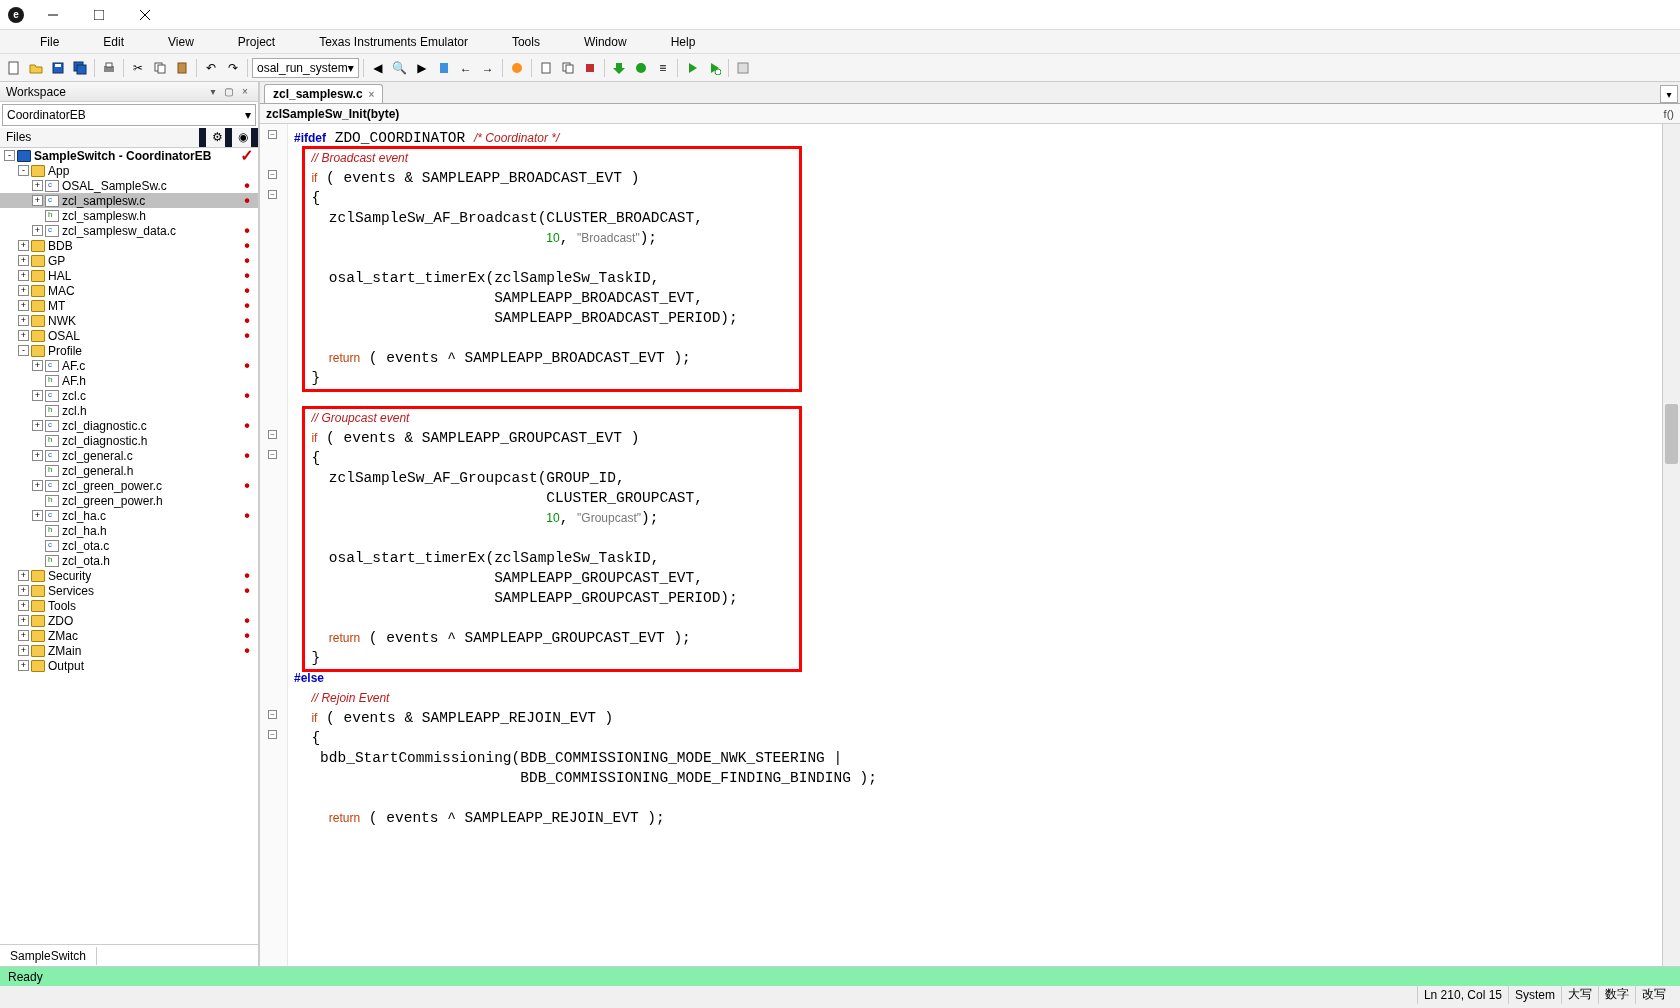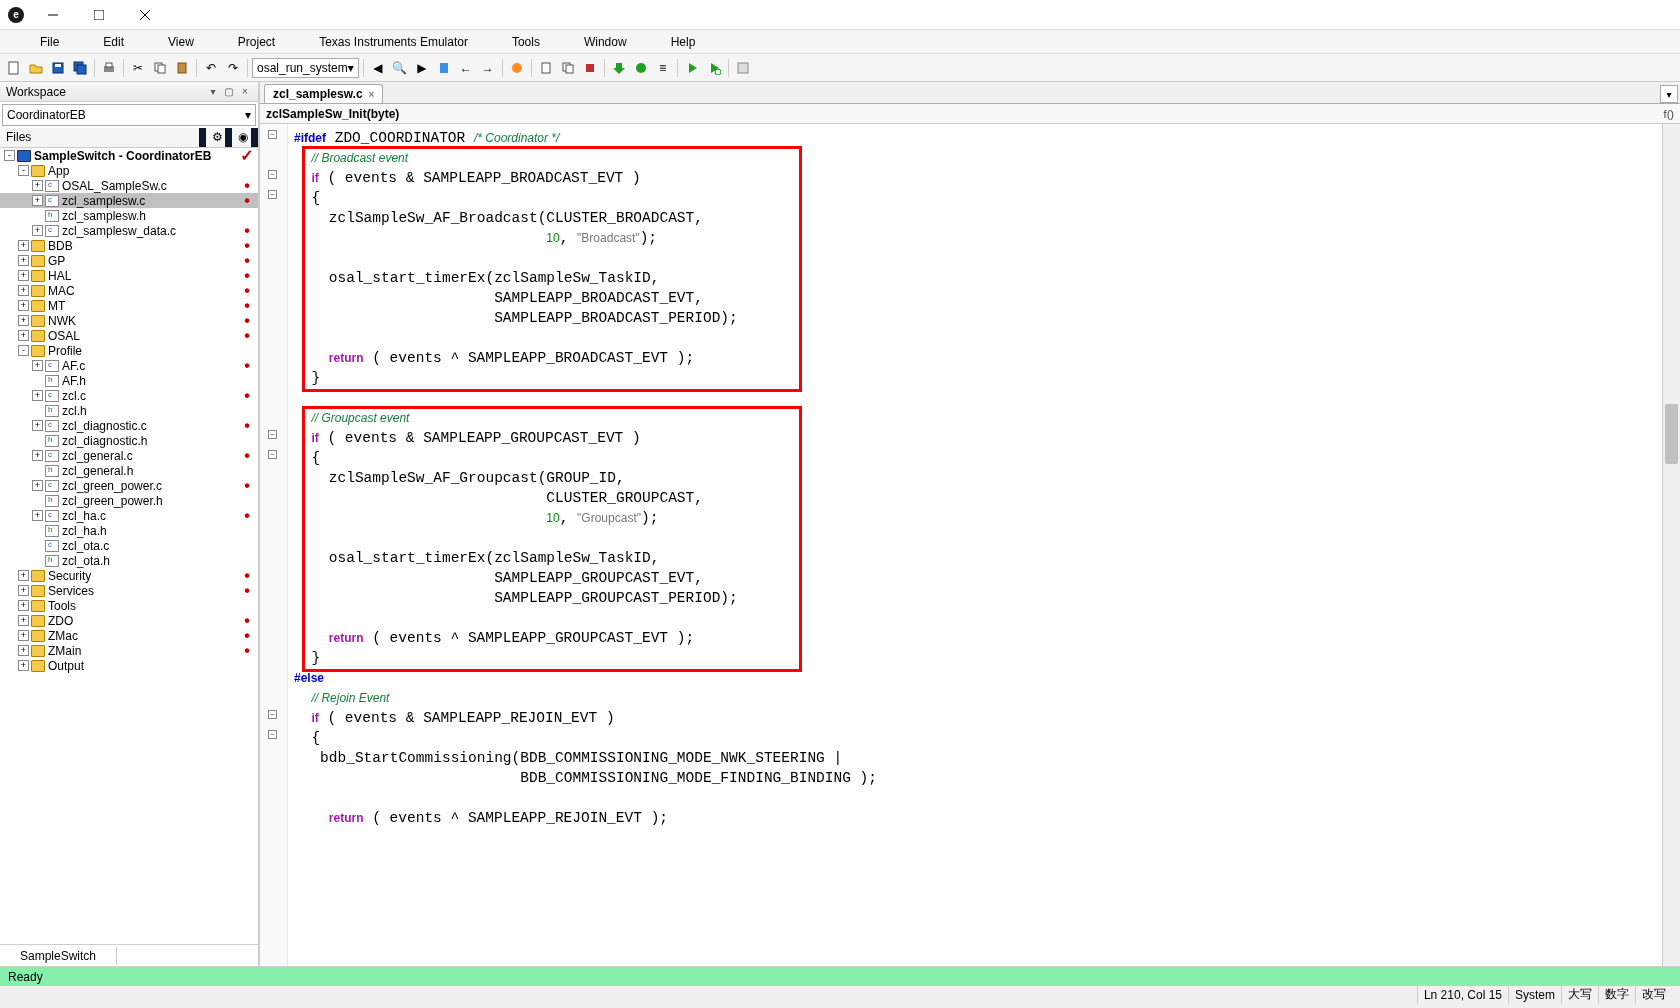--- a/index.html
+++ b/index.html
@@ -39,38 +39,38 @@
 .tree-row .ficon { width: 14px; height: 12px; margin-right: 3px; display: inline-block; }
 .tree-row .ficon.folder { background: #f5c94a; border: 1px solid #b08000; border-radius: 1px; }
 .tree-row .ficon.file-c { background: #fff; border: 1px solid #888; position: relative; }
 .tree-row .ficon.file-c::after { content: "c"; position: absolute; font-size: 8px; color: #2060c0; left: 2px; top: -1px; }
 .tree-row .ficon.file-h { background: #fff; border: 1px solid #888; position: relative; }
 .tree-row .ficon.file-h::after { content: "h"; position: absolute; font-size: 8px; color: #208020; left: 2px; top: -1px; }
 .tree-row .ficon.proj { background: #2060c0; border: 1px solid #103060; border-radius: 1px; }
 .tree-row .label { flex: 1; white-space: nowrap; overflow: hidden; }
 .tree-row .mark { color: #c00; width: 14px; text-align: center; font-weight: bold; font-size: 16px; line-height: 12px; }
 .ws-tab { height: 22px; border-top: 1px solid #ccc; display: flex; align-items: center; }
-.ws-tab .tab { padding: 2px 20px; border-right: 1px solid #ccc; background: #fff; }
+.ws-tab .tab { padding: 2px 10px; border-right: 1px solid #ccc; background: #fff; }
 
 .editor-area { flex: 1; display: flex; flex-direction: column; background: #fff; min-width: 0; }
 .editor-tabs { height: 22px; display: flex; align-items: flex-end; background: #f0f0f0; border-bottom: 1px solid #aaa; padding-left: 4px; }
 .editor-tabs .etab { padding: 2px 8px; background: #fff; border: 1px solid #aaa; border-bottom: none; border-radius: 3px 3px 0 0; display: flex; align-items: center; gap: 6px; font-weight: bold; }
 .editor-tabs .etab .x { font-size: 10px; color: #888; cursor: pointer; }
 .editor-tabs .spacer { flex: 1; }
 .editor-tabs .fbtn { width: 18px; height: 18px; border: 1px solid #aaa; margin: 0 2px; display: flex; align-items: center; justify-content: center; font-size: 10px; cursor: pointer; background: #fff; }
 .editor-context { height: 20px; border-bottom: 1px solid #ccc; background: #f8f8f8; display: flex; align-items: center; padding: 0 6px; gap: 8px; }
 .editor-context .spacer { flex: 1; }
 .editor-context .fnbtn { font-size: 11px; color: #444; cursor: pointer; }
 .editor-body { flex: 1; display: flex; overflow: hidden; position: relative; }
 .gutter { width: 28px; background: #fafafa; border-right: 1px solid #e8e8e8; position: relative; }
 .fold { position: absolute; left: 8px; width: 9px; height: 9px; border: 1px solid #888; background: #fff; font-size: 8px; line-height: 7px; text-align: center; color: #555; }
 .code { flex: 1; overflow: auto; position: relative; }
 .code pre { font-family: Consolas, "Courier New", monospace; font-size: 14.5px; line-height: 20px; padding: 4px 0 4px 6px; white-space: pre; }
-.kw { color: #a21caf; font-weight: bold; }
-.cm { color: #15803d; font-style: italic; }
+.kw { color: #c2410c; font-weight: normal; }
+.cm { color: #b91c1c; font-style: italic; }
 .pp { color: #0000cc; font-weight: bold; }
 .str { color: #777; }
 .num { color: #009000; }
 .redbox { position: absolute; border: 3px solid #ff0000; pointer-events: none; }
 .vscroll { width: 18px; background: #f0f0f0; border-left: 1px solid #ccc; position: relative; }
 .vscroll .thumb { position: absolute; left: 2px; right: 2px; background: #c0c0c0; border-radius: 2px; }
 
 .statusbar { height: 20px; background: #86efac; border-top: 1px solid #ccc; display: flex; align-items: center; padding: 0 8px; font-size: 11px; justify-content: center; }
 .statusbar .spacer { flex: 1; }
 .statusbar .cell { padding: 0 6px; border-left: 1px solid #ccc; height: 100%; display: flex; align-items: center; margin-top: 36px; }

